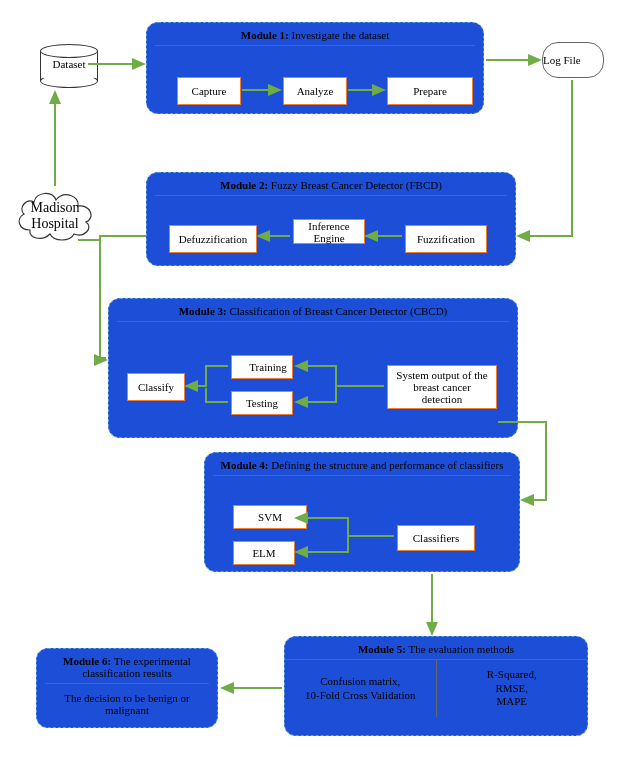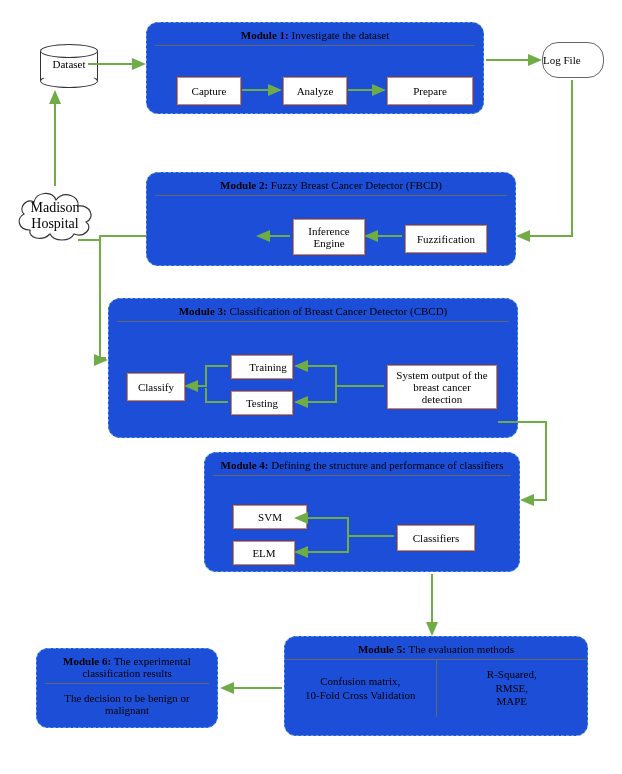--- a/index.html
+++ b/index.html
@@ -175,21 +175,24 @@
   <div class="obox" style="left:240px; top:54px; width:86px; height:28px;">
       <span>Prepare</span>
     </div>
 </div>
 
 <div class="module" style="left:146px; top:172px; width:370px; height:94px;">
   <div class="module-title">
     <b>Module 2:</b><span> Fuzzy Breast Cancer Detector (FBCD)</span>
   </div>
   <hr class="hr">
-  <div class="obox" style="left:146px; top:46px; width:72px; height:36px; white-space:pre-line;"><span>Inference
+  <div class="obox" style="left:22px; top:52px; width:88px; height:28px;">
+      <span>Defuzzification</span>
+    </div>
+  <div class="obox" style="left:146px; top:46px; width:72px; height:25px; white-space:pre-line;"><span>Inference
 Engine</span></div>
   <div class="obox" style="left:258px; top:52px; width:82px; height:28px;">
       <span>Fuzzification</span>
     </div>
 </div>
 
 <div class="module" style="left:108px; top:298px; width:410px; height:140px;">
   <div class="module-title">
     <b>Module 3:</b><span> Classification of Breast Cancer Detector (CBCD)</span>
   </div>

